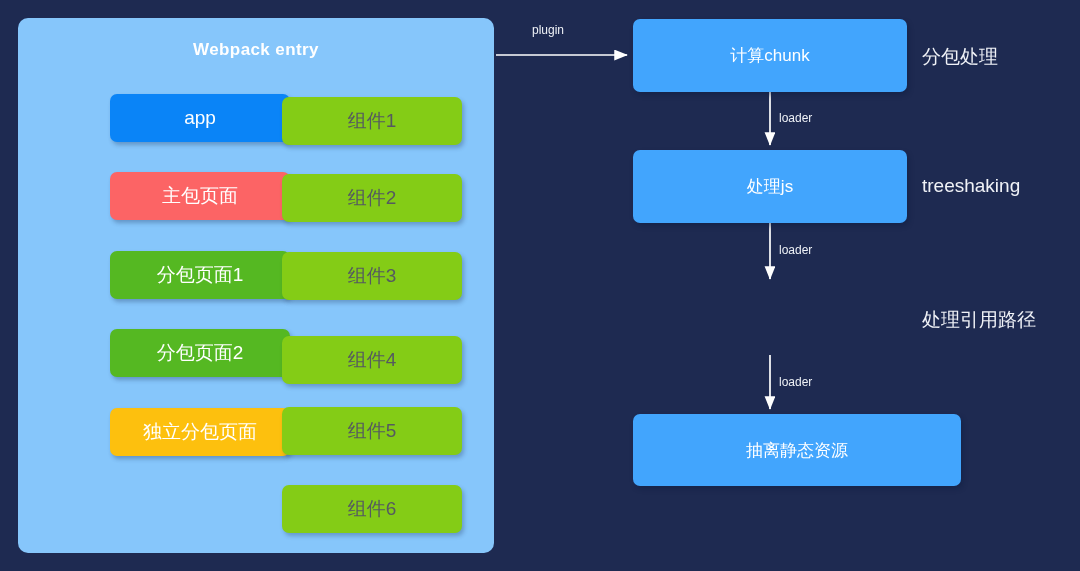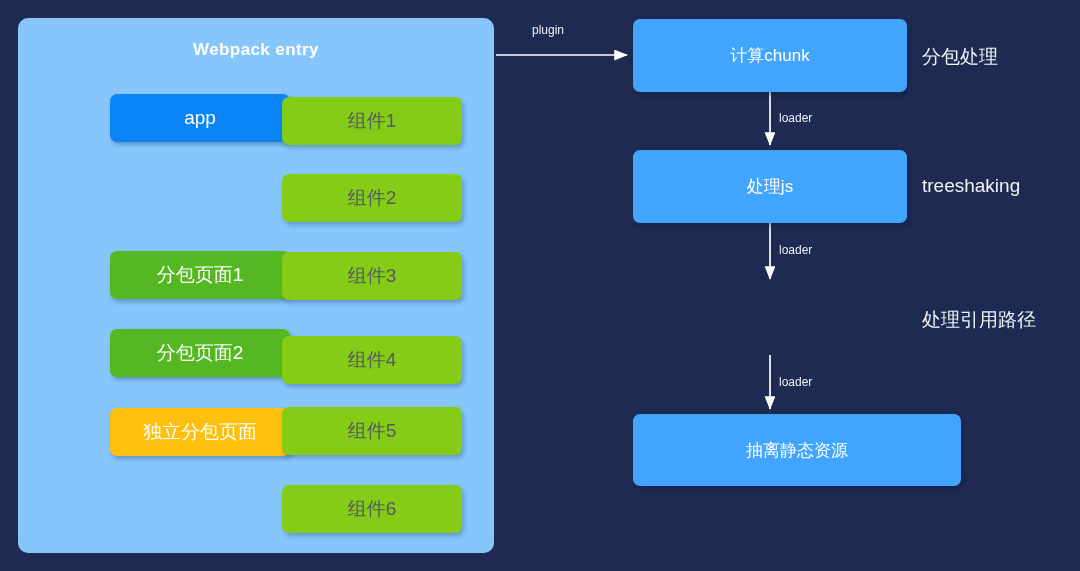--- a/index.html
+++ b/index.html
@@ -101,20 +101,21 @@
 </head>
 <body>
 
 <div id="stage">
 
   <div class="entry-panel">
     <div class="entry-title">Webpack entry</div>
   </div>
 
   <div class="btn col-left c-app" style="top:94px;">app</div>
+  <div class="btn col-left c-red" style="top:172px;">主包页面</div>
   <div class="btn col-left c-green" style="top:251px;">分包页面1</div>
   <div class="btn col-left c-green" style="top:329px;">分包页面2</div>
   <div class="btn col-left c-yellow" style="top:408px;">独立分包页面</div>
 
   <div class="btn col-right" style="top:97px;">组件1</div>
   <div class="btn col-right" style="top:174px;">组件2</div>
   <div class="btn col-right" style="top:252px;">组件3</div>
   <div class="btn col-right" style="top:336px;">组件4</div>
   <div class="btn col-right" style="top:407px;">组件5</div>
   <div class="btn col-right" style="top:485px;">组件6</div>

